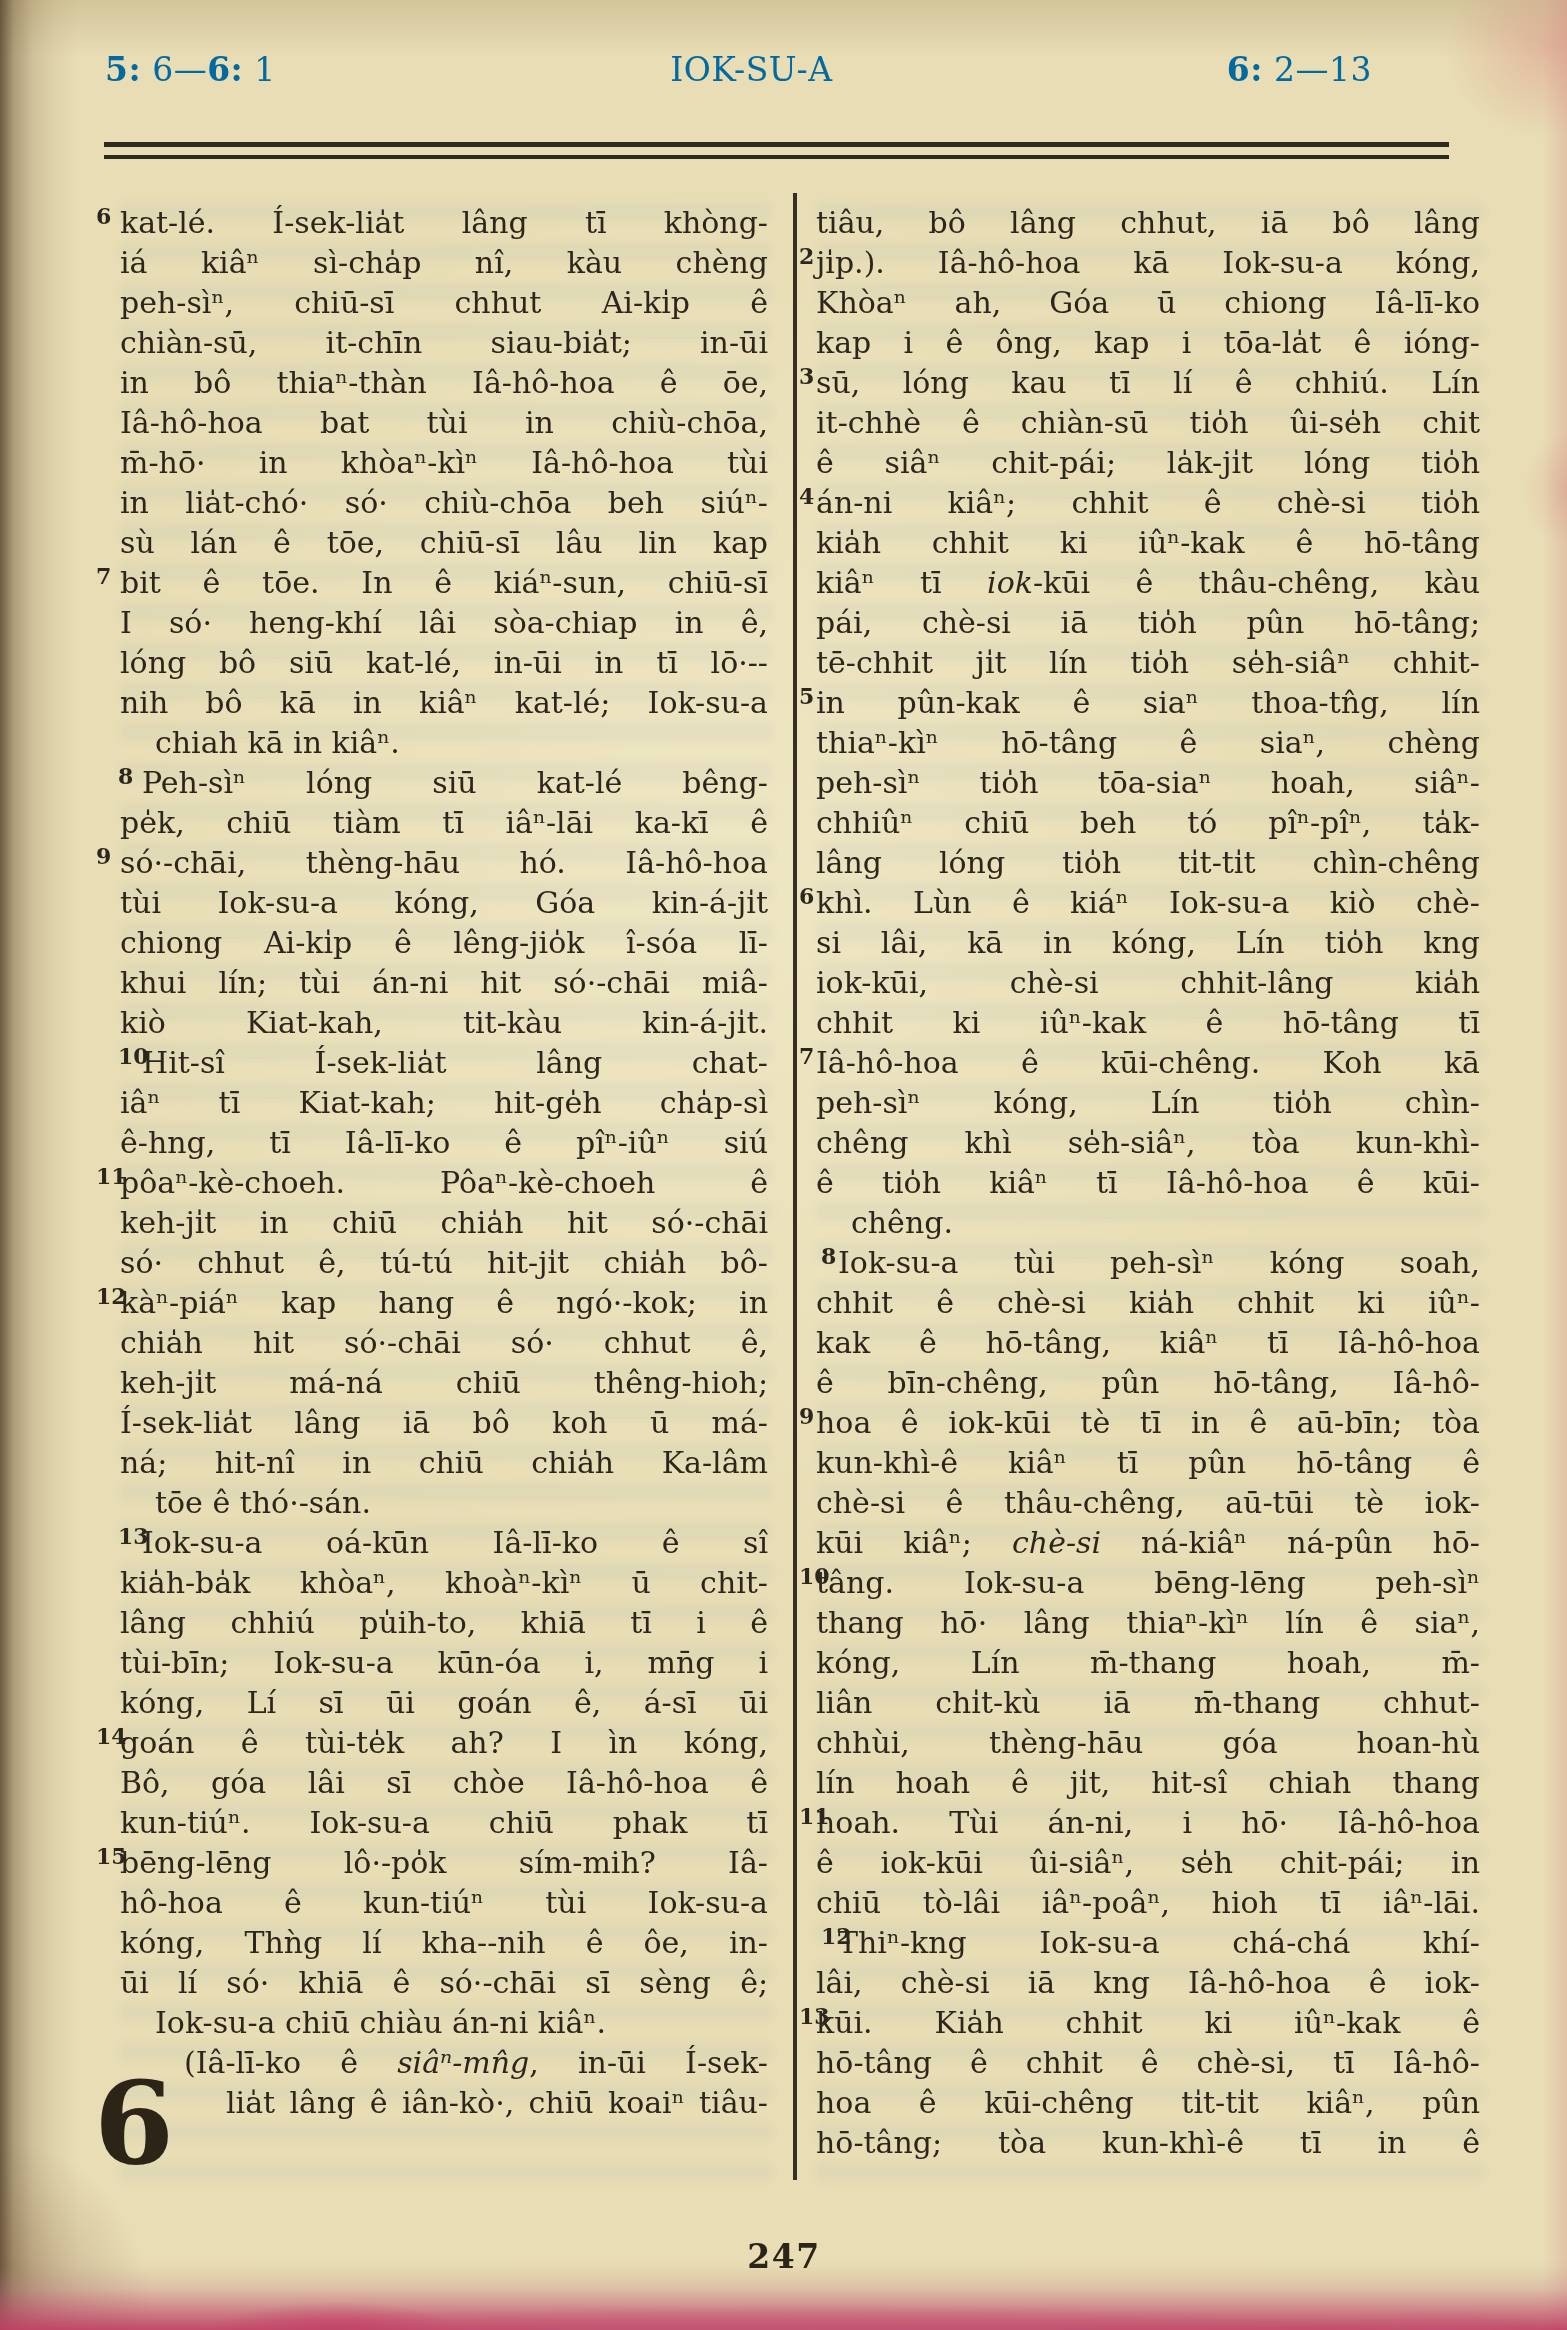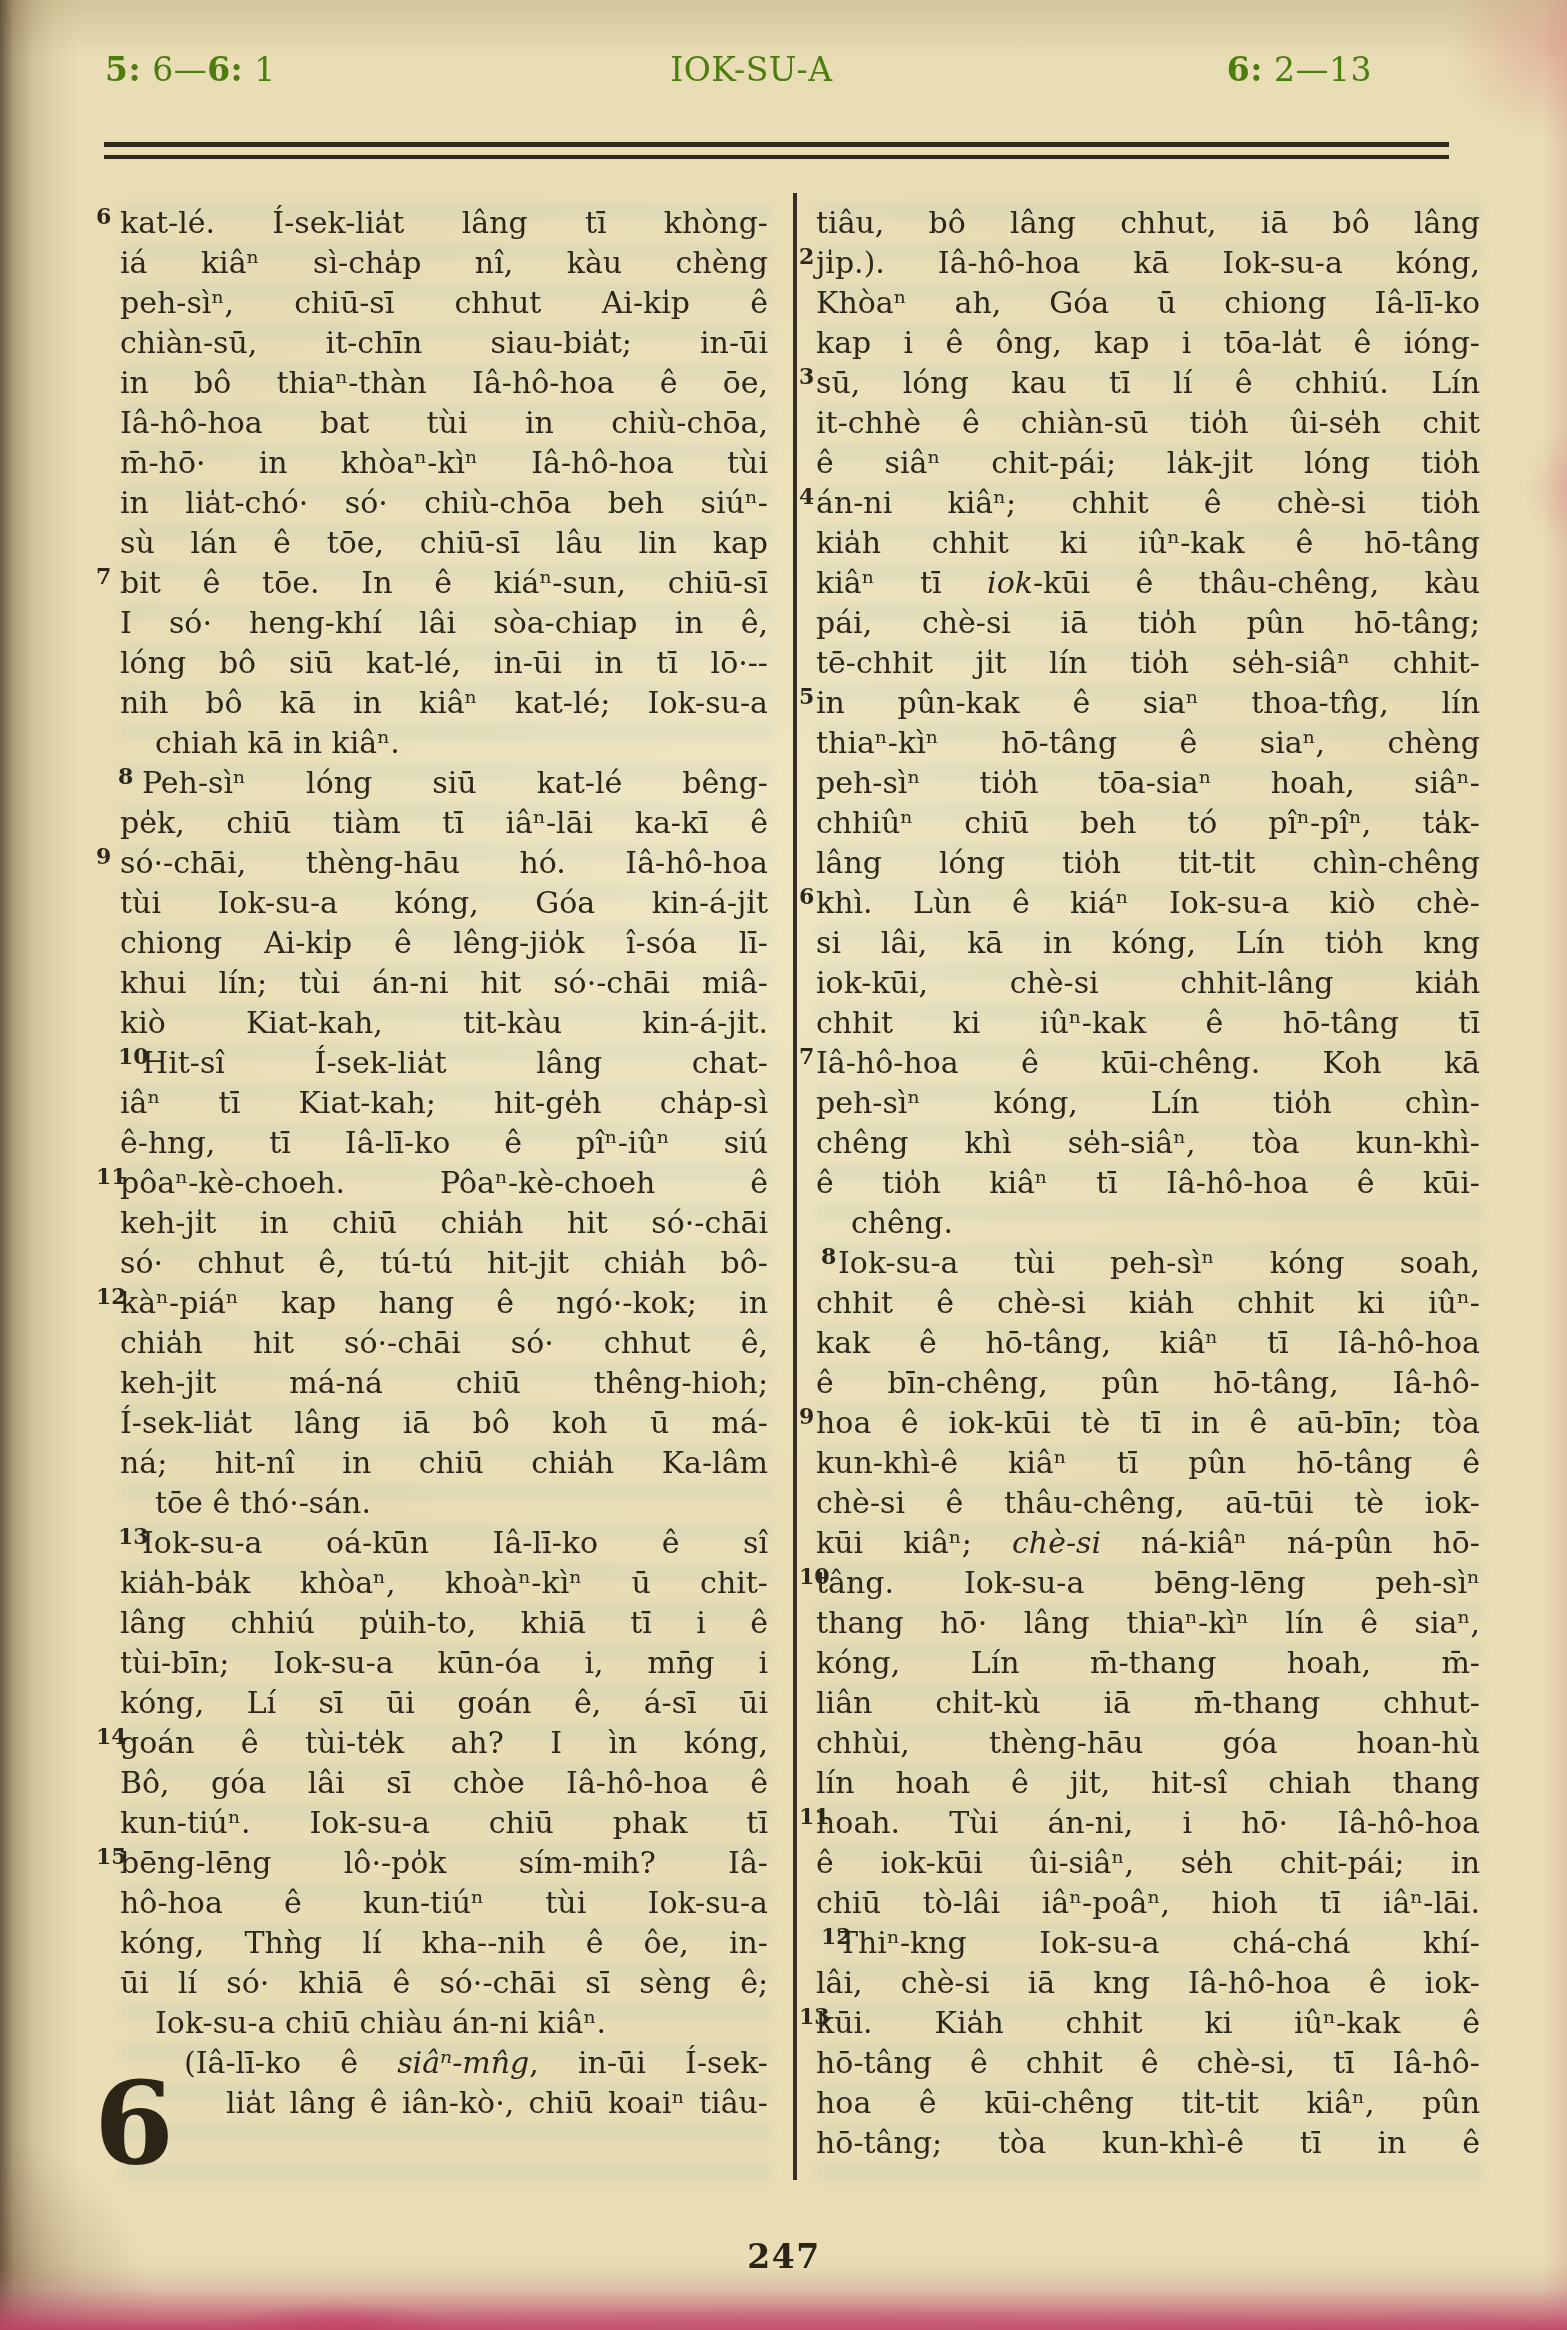--- a/index.html
+++ b/index.html
@@ -34,21 +34,21 @@
   .ghost{position:absolute;top:203px;width:652px;height:1978px;pointer-events:none;
     background:repeating-linear-gradient(180deg, rgba(118,158,172,0.10) 0px, rgba(118,158,172,0.10) 18px, rgba(118,158,172,0) 18px, rgba(118,158,172,0) 40px);
     filter:blur(3.7px);opacity:.75;}
   .ghost.gl{left:120px;}
   .ghost.gr{left:816px;width:668px;}
 
   
   .running-head{
     position:absolute;top:50px;left:105px;right:196px;
     display:flex;justify-content:space-between;align-items:baseline;
-    font-size:33px;letter-spacing:0.5px;color:#4d7c0f;
+    font-size:33px;letter-spacing:0.5px;color:#0369a1;
   }
   .running-head b{font-weight:bold;}
   .rule-double{
     position:absolute;top:142px;left:104px;width:1345px;height:8.4px;
     border-top:5.8px solid #2e2a20;border-bottom:4.7px solid #2e2a20;
   }
 
   
   .col{position:absolute;top:203px;}
   .col-left{left:120px;width:648px;}

